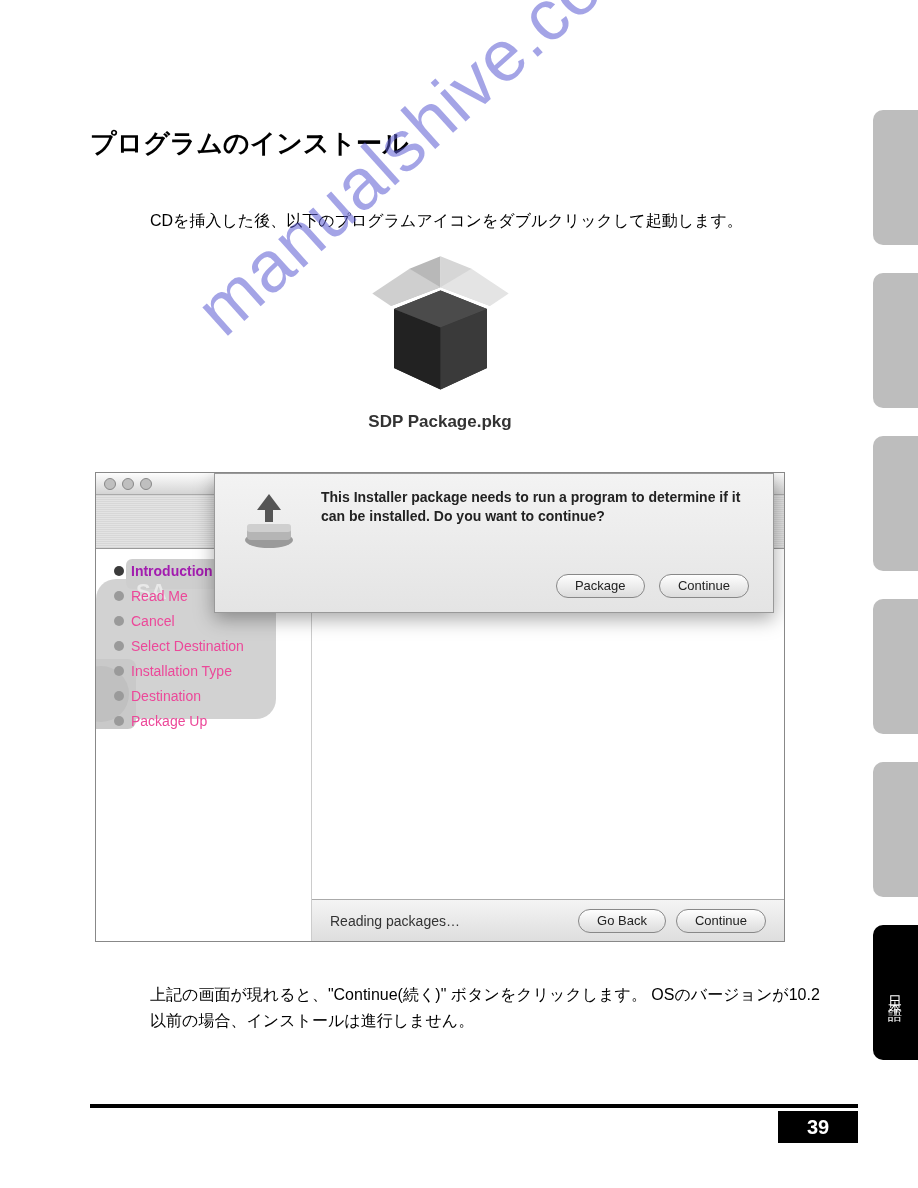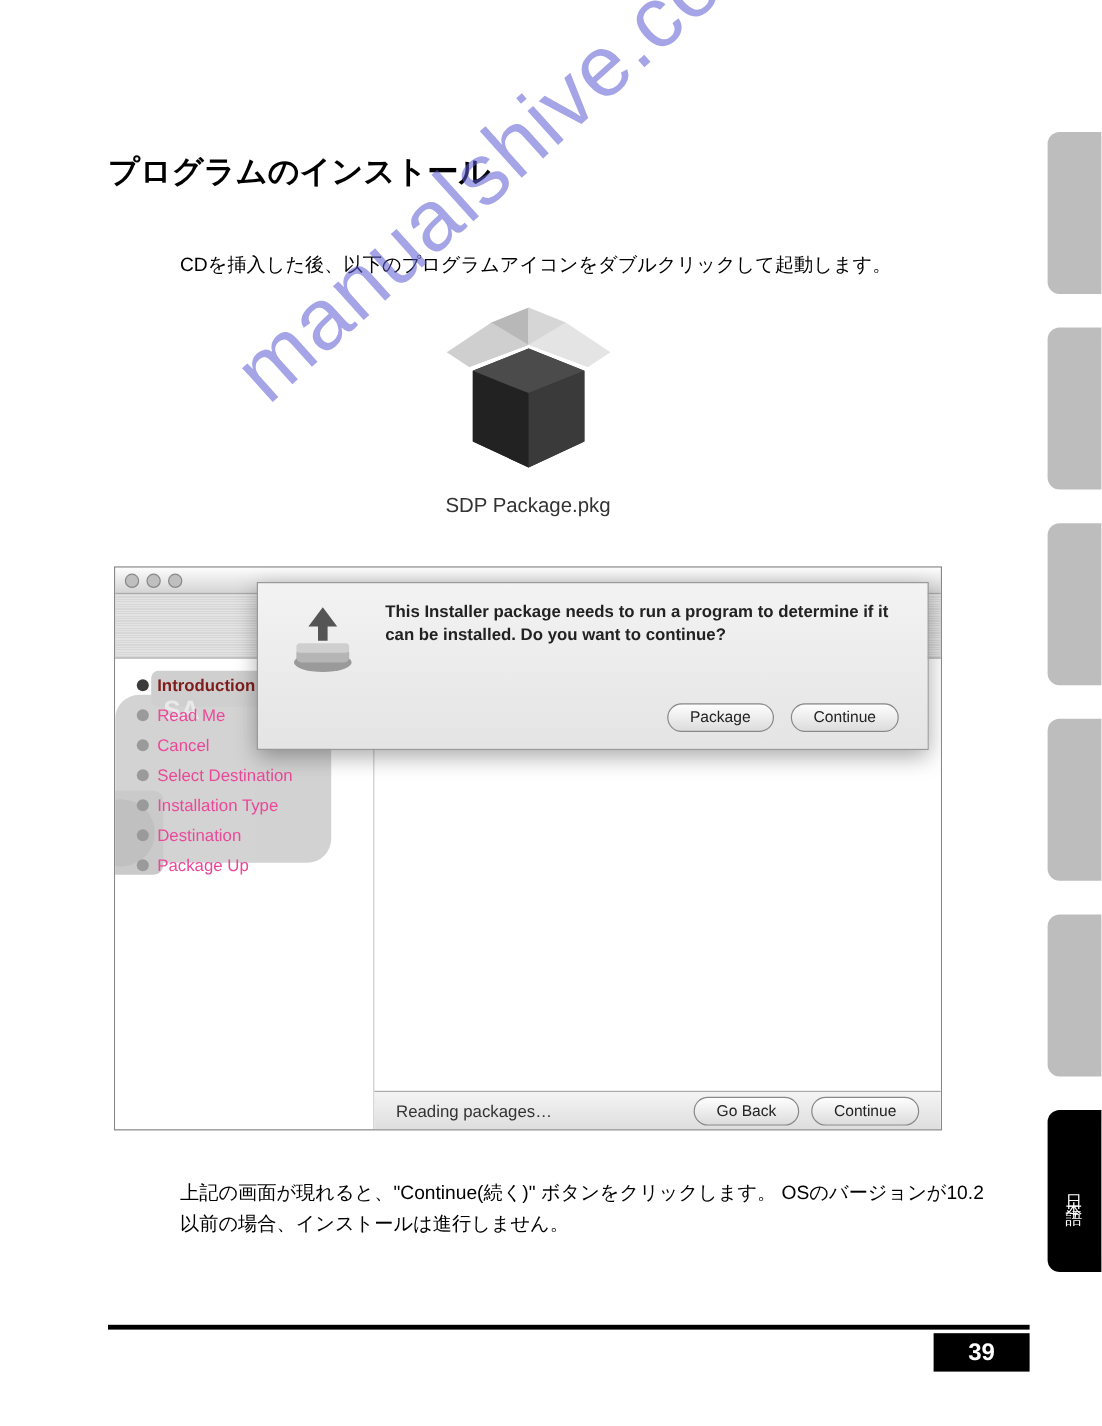--- a/index.html
+++ b/index.html
@@ -38,20 +38,21 @@
   .pkg-icon {
     width: 155px;
     height: 155px;
     margin: 0 auto 10px auto;
     position: relative;
   }
   .pkg-icon svg { width: 100%; height: 100%; }
   .pkg-label {
     font-size: 17px;
     color: #333;
+    font-weight: bold;
   }
   .installer-window {
     width: 690px;
     height: 470px;
     border: 1px solid #888;
     background: #e9e9e9;
     position: relative;
     margin-left: 5px;
     overflow: hidden;
   }
@@ -91,55 +92,55 @@
   .steps li {
     font-size: 14px;
     color:#ec4899;
     margin-bottom: 9px;
     display:flex; align-items:center; gap:7px;
   }
   .steps li::before {
     content:""; width:10px; height:10px; border-radius:50%;
     background:#9a9a9a;
   }
-  .steps li.active { font-weight:bold; color:#7f1d1d; }
+  .steps li.active { font-weight:bold; color:#a21caf; }
   .steps li.active::before { background:#3b3b3b; }
   .main-pane {
     flex:1;
     background:#fff;
     position:relative;
     border-left:1px solid #ccc;
   }
   .right-text {
     position:absolute; top:22px; right:30px;
     font-size:14px; color:#333;
   }
   .status-bar {
     position:absolute; left:0; right:0; bottom:0;
-    height:32px;
+    height:42px;
     background:linear-gradient(#f4f4f4,#dedede);
     border-top:1px solid #aaa;
     display:flex; align-items:center;
     padding: 0 18px;
     font-size:14px; color:#333;
   }
   .status-bar .sp { flex:1; }
   .aqua-btn {
     display:inline-block;
     height:24px; line-height:22px;
     padding: 0 18px;
     border:1px solid #888;
     border-radius:12px;
     background:linear-gradient(#fefefe,#dcdcdc);
     font-size:13px; color:#222;
     margin-left:10px;
   }
   .sheet {
     position:absolute;
-    top:12px; left:118px;
+    top:0; left:118px;
     width:560px; height:140px;
     background:linear-gradient(#f3f3f3,#e4e4e4);
     border:1px solid #999;
     box-shadow:0 6px 18px rgba(0,0,0,.35);
     padding:14px 20px 15px 22px;
     z-index:5;
   }
   .sheet-row { display:flex; gap:20px; }
   .sheet-icon { width:64px; height:64px; flex:none; }
   .sheet-msg { font-size:14px; font-weight:bold; color:#222; line-height:1.35; }

